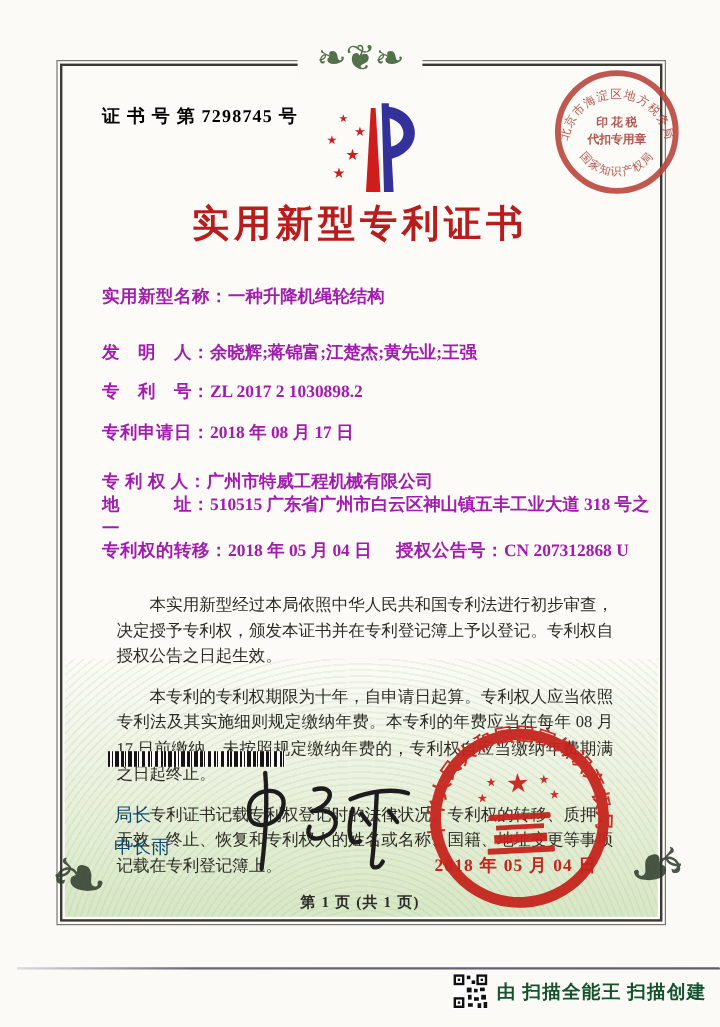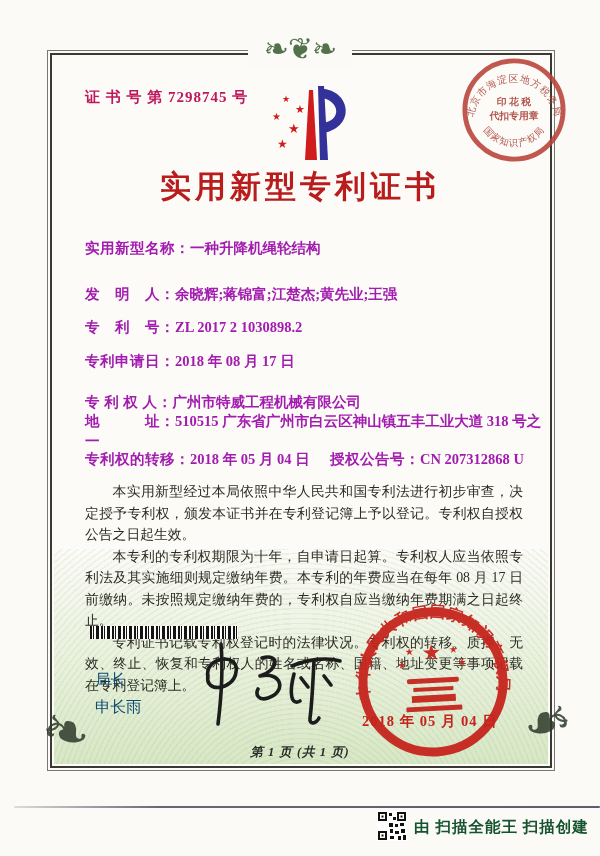--- a/index.html
+++ b/index.html
@@ -13,48 +13,48 @@
         repeating-radial-gradient(circle at 50% 135%, rgba(115,158,100,0.10) 0 1.5px, rgba(0,0,0,0) 1.5px 5px),
         linear-gradient(to bottom, rgba(222,234,206,0) 0%, rgba(216,231,196,0.55) 55%, rgba(206,226,184,0.8) 100%);}
   
   .garland{position:absolute;left:0;right:0;top:30px;text-align:center;z-index:5;}
   .garland span{display:inline-block;background:#fbfaf7;padding:0 16px;font-size:30px;line-height:38px;
       color:#53714a;letter-spacing:-1px;font-family:"DejaVu Sans",sans-serif;}
   .corner{position:absolute;font-family:"DejaVu Sans",sans-serif;color:#2d3a2a;z-index:4;opacity:.85;}
   .corner.bl{left:42px;top:697px;font-size:58px;transform:rotate(15deg);}
   .corner.br{right:28px;top:688px;font-size:58px;transform:scaleX(-1) rotate(15deg);}
   
-  .cert-no{position:absolute;left:85px;top:88px;font-size:15px;letter-spacing:1px;color:#be185d;font-weight:600;}
+  .cert-no{position:absolute;left:85px;top:88px;font-size:15px;letter-spacing:1px;color:#000000;font-weight:600;}
   .logo{position:absolute;left:252px;top:80px;}
   .title{position:absolute;left:0;right:0;top:166px;text-align:center;font-size:31px;font-weight:bold;
          letter-spacing:4px;color:#b91c1c;}
   
   .tax-seal{position:absolute;left:460px;top:56px;opacity:.88;z-index:6;}
   .cnipa-seal{position:absolute;left:355px;top:604px;opacity:.94;z-index:3;transform:rotate(-3deg);}
   .seal-date{position:absolute;left:362px;top:712px;z-index:4;color:#c5231c;font-weight:bold;
              font-size:14.5px;letter-spacing:1px;}
   
   .row{position:absolute;left:85px;width:470px;font-size:14.5px;line-height:20px;color:#a21caf;font-weight:600;}
   .row .lbl{letter-spacing:.5px;}
   .r-name{top:238px}.r-inv{top:284px}.r-pno{top:317px}.r-fil{top:351px}.r-pat{top:392px}
   .r-addr{top:411px;width:470px;}
   .r-gdate{top:449px}.r-gno{top:449px;left:330px;width:225px;}
   
   .paras{position:absolute;left:85px;top:481px;width:438px;}
-  .paras p{margin:0;font-size:13.8px;line-height:21.5px;text-align:justify;text-indent:2em;
+  .paras p{margin:12px;font-size:13.8px;line-height:21.5px;text-align:justify;text-indent:2em;
            color:#2c2c24;font-weight:500;}
   
   .barcode{position:absolute;left:90px;top:626px;width:148px;height:13px;
       background:repeating-linear-gradient(90deg,#141414 0 2px,#fcfbf7 2px 3px,#141414 3px 4px,
                  #fcfbf7 4px 6px,#141414 6px 9px,#fcfbf7 9px 11px);}
   
   .sig-block{position:absolute;left:95px;top:666px;font-size:15.5px;font-weight:400;line-height:27px;color:#0c4a6e;}
   .signature{position:absolute;left:188px;top:638px;}
   .page-footer{position:absolute;left:0;right:0;top:744px;text-align:center;font-size:12.5px;
-               letter-spacing:1px;color:#2c2c28;font-weight:600;font-style:italic;}
+               letter-spacing:1px;color:#2c2c28;font-weight:600;}
   
   .page-edge{position:absolute;left:14px;right:0;top:806px;height:2px;border-radius:2px;
       background:linear-gradient(90deg,rgba(45,45,70,.15),rgba(40,40,62,.7) 25%,rgba(40,40,62,.75));}
   .qr{position:absolute;left:377px;top:811px;}
   .scan-text{position:absolute;left:414px;top:817px;font-size:15.5px;font-weight:600;color:#14532d;letter-spacing:1px;}
   svg text{font-family:"Liberation Serif","DejaVu Serif",serif;}
 </style>
 </head>
 <body>
 

